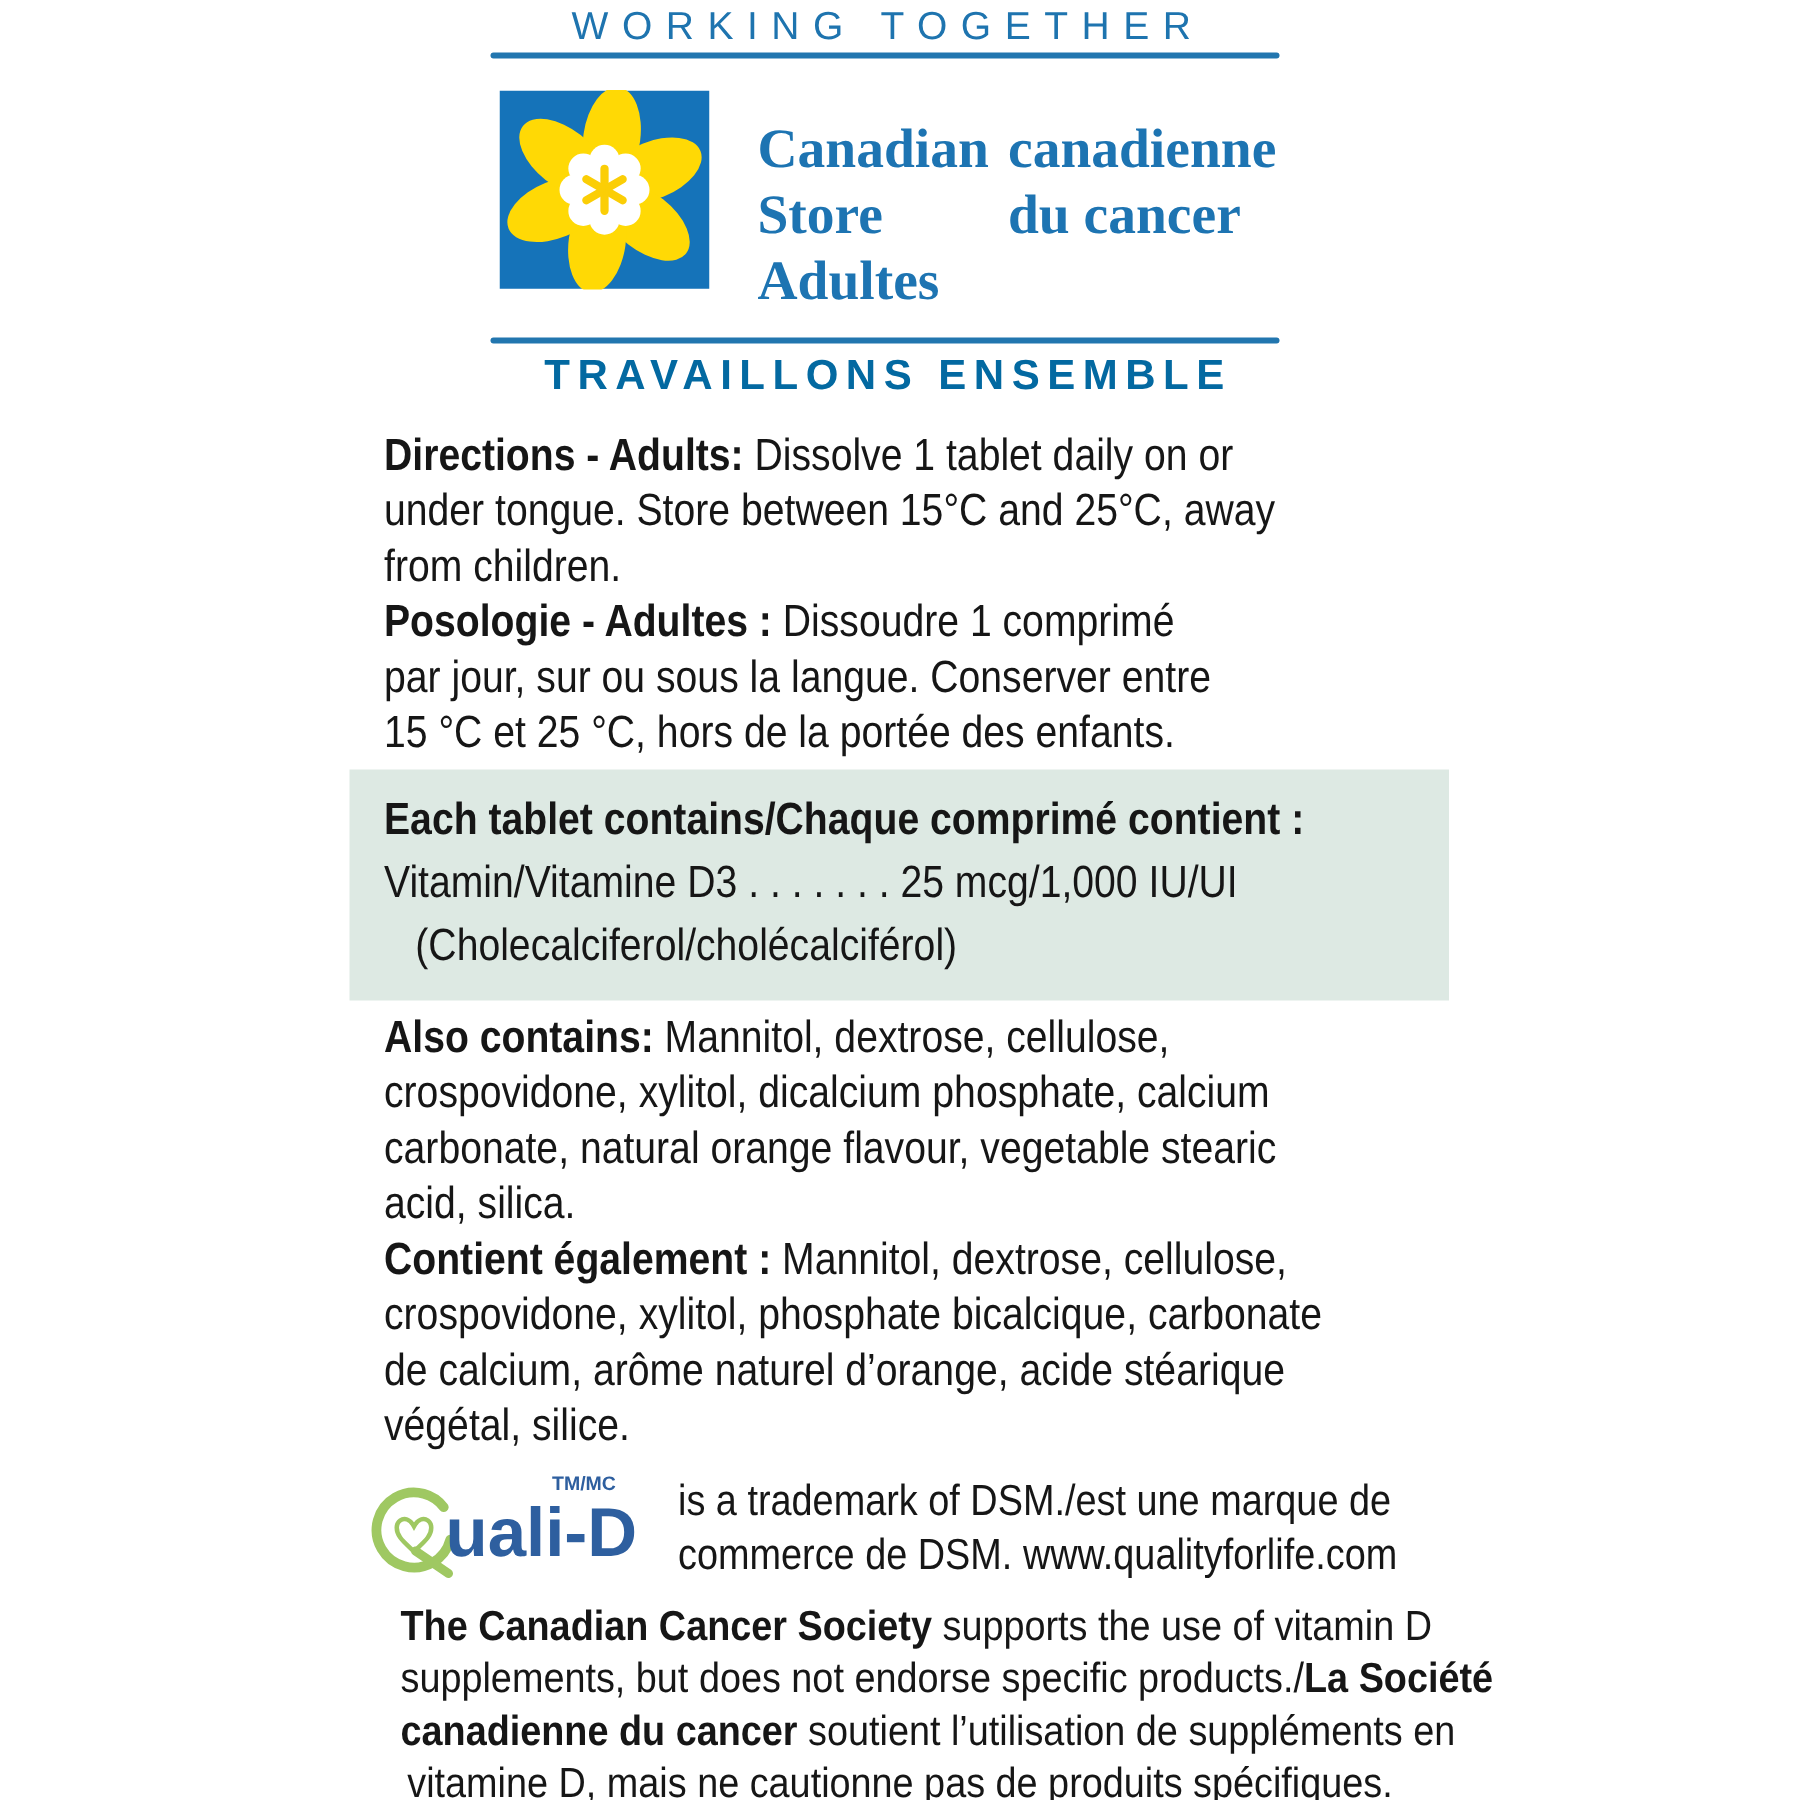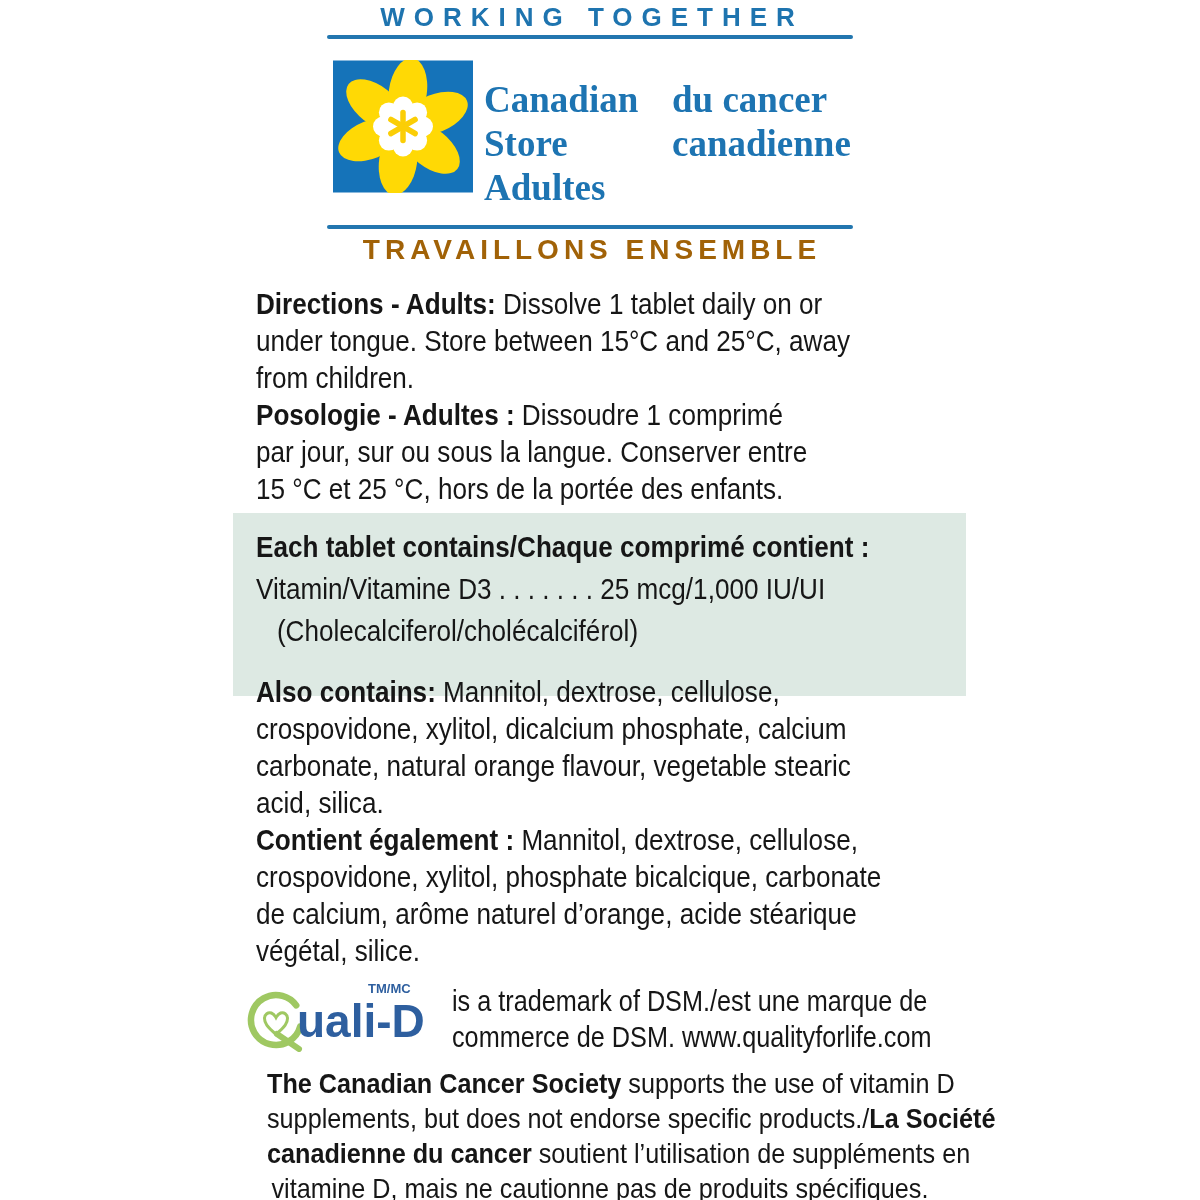--- a/index.html
+++ b/index.html
@@ -4,46 +4,46 @@
 <style>
   html,body { margin:0; padding:0; background:#ffffff; }
   .page {
     position:relative; width:1200px; height:1200px; background:#ffffff;
     font-family:"Liberation Sans", sans-serif; color:#161616; overflow:hidden;
     margin:0 auto;
   }
   
   .hdr-en {
     position:absolute; left:230px; top:2px; width:724px; text-align:center;
-    color:#1E74AF; font-weight:bold; font-size:26px; letter-spacing:9px; white-space:nowrap;
+    color:#1E74AF; font-weight:normal; font-size:26px; letter-spacing:9px; white-space:nowrap;
   }
   .rule { position:absolute; left:327px; width:526px; height:4px; background:#2276AF; border-radius:2px; }
   #rule-top { top:35px; }
   #rule-bottom { top:225px; }
   #ccs-logo { position:absolute; left:333px; top:60px; }
   .logo-col {
     position:absolute; top:78px; font-family:"Liberation Serif", serif;
     font-weight:bold; color:#1D74B2; font-size:37px; line-height:44px; white-space:nowrap;
   }
-  #logo-en { left:484px; }
+  #logo-en { left:505px; }
   #logo-fr { left:672px; }
   .hdr-fr {
     position:absolute; left:230px; top:234px; width:724px; text-align:center;
-    color:#a16207; font-weight:bold; font-size:28px; letter-spacing:5px; white-space:nowrap;
+    color:#0369a1; font-weight:bold; font-size:28px; letter-spacing:5px; white-space:nowrap;
   }
   
   .tblock {
     position:absolute; left:256px; font-size:30px; line-height:37px;
     transform:scaleX(0.87); transform-origin:0 0; white-space:nowrap; color:#161616;
   }
   .tblock .line { white-space:nowrap; }
   .b { font-weight:bold; }
   #directions { top:285px; }
   #greenbox {
-    position:absolute; left:233px; top:513px; width:733px; height:183px;
+    position:absolute; left:233px; top:513px; width:733px; height:154px;
     background:#DDE9E3;
   }
   #greenbox-text {
     position:absolute; left:23px; top:13px; font-size:30px; line-height:42px;
     transform:scaleX(0.87); transform-origin:0 0; white-space:nowrap;
   }
   #greenbox-text .line:nth-child(3) { padding-left:24px; }
   #also-contains { top:673px; }
   
   #qualid-logo { position:absolute; left:246px; top:980px; }
@@ -108,22 +108,22 @@
       <line x1="70" y1="64" x2="70" y2="52" transform="rotate(300 70 66)"></line>
     </g>
   </svg>
 
   <div class="logo-col" id="logo-en">
       <div>Canadian</div>
       <div>Store</div>
       <div>Adultes</div>
     </div>
   <div class="logo-col" id="logo-fr">
+      <div>canadienne</div>
       <div>du cancer</div>
-      <div>canadienne</div>
     </div>
 
   <div class="rule" id="rule-bottom"></div>
   <div class="hdr-fr">TRAVAILLONS ENSEMBLE</div>
 
   <div class="tblock" id="directions">
       <div class="line"><span class="b">Directions - Adults:</span><span> Dissolve 1 tablet daily on or</span></div>
       <div class="line"><span>under tongue. Store between 15°C and 25°C, away</span></div>
       <div class="line"><span>from children.</span></div>
       <div class="line"><span class="b">Posologie - Adultes :</span><span> Dissoudre 1 comprimé</span></div>

